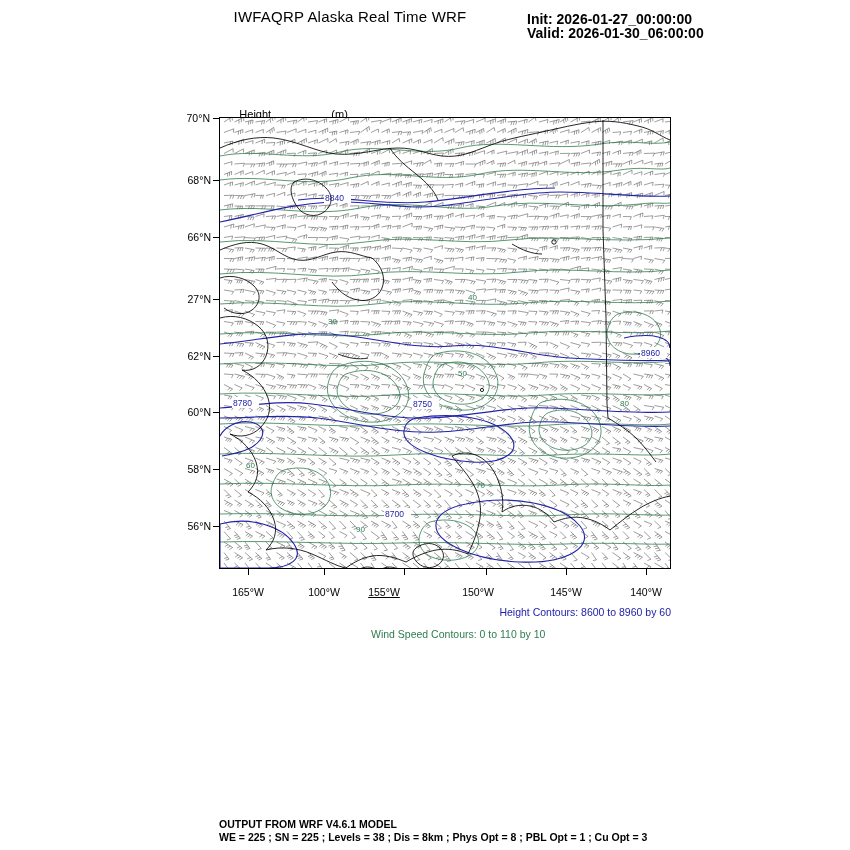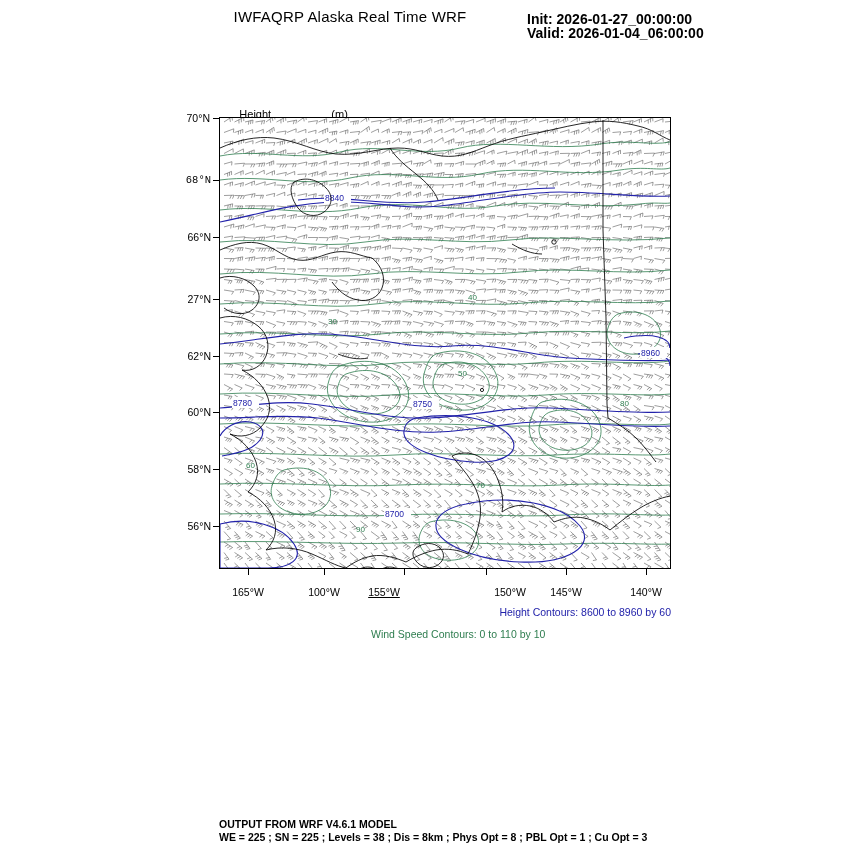--- a/index.html
+++ b/index.html
@@ -124,38 +124,38 @@
 </style>
 </head>
 <body>
 
 <div class="page">
 
   <div id="main-title">IWFAQRP Alaska Real Time WRF</div>
 
   <div id="init-valid">
     <div>Init: 2026-01-27_00:00:00</div>
-    <div>Valid: 2026-01-04_06:00:00</div>
+    <div>Valid: 2026-01-30_06:00:00</div>
   </div>
 
   <div id="field-legend">
     <div>
       <span class="lbl" style="width:74px">Height</span><span class="unit">(m)</span>
     </div>
     <div>
       <span class="lbl" style="width:74px">Wind Speed</span><span class="unit">(kts)</span>
     </div>
     <div>
       <span class="lbl" style="width:74px">Winds</span><span class="unit">(kts)</span>
     </div>
   </div>
 
   <div class="ytick" style="left:164px; top:112px;">70°N</div>
   <div class="ytickmark" style="left:213px; top:118px;"></div>
-  <div class="ytick" style="left:165px; top:174px;font-family:Liberation Mono, monospace;">68°N</div>
+  <div class="ytick" style="left:165px; top:174px;">68°N</div>
   <div class="ytickmark" style="left:213px; top:180px;"></div>
   <div class="ytick" style="left:165px; top:231px;">66°N</div>
   <div class="ytickmark" style="left:213px; top:237px;"></div>
   <div class="ytick" style="left:165px; top:293px;">27°N</div>
   <div class="ytickmark" style="left:213px; top:299px;"></div>
   <div class="ytick" style="left:165px; top:350px;">62°N</div>
   <div class="ytickmark" style="left:213px; top:356px;"></div>
   <div class="ytick" style="left:165px; top:406px;">60°N</div>
   <div class="ytickmark" style="left:213px; top:412px;"></div>
   <div class="ytick" style="left:165px; top:463px;">58°N</div>
@@ -163,21 +163,21 @@
   <div class="ytick" style="left:165px; top:520px;">56°N</div>
   <div class="ytickmark" style="left:213px; top:526px;"></div>
 
   <div class="xtickmark" style="left:248px; top:569px;"></div>
   <div class="xtick" style="left:218px; top:586px;">165°W</div>
   <div class="xtickmark" style="left:324px; top:569px;"></div>
   <div class="xtick" style="left:294px; top:586px;">100°W</div>
   <div class="xtickmark" style="left:404px; top:569px;"></div>
   <div class="xtick" style="left:354px; top:586px;text-decoration:underline;">155°W</div>
   <div class="xtickmark" style="left:486px; top:569px;"></div>
-  <div class="xtick" style="left:480px; top:586px;">150°W</div>
+  <div class="xtick" style="left:448px; top:586px;">150°W</div>
   <div class="xtickmark" style="left:566px; top:569px;"></div>
   <div class="xtick" style="left:536px; top:586px;">145°W</div>
   <div class="xtickmark" style="left:646px; top:569px;"></div>
   <div class="xtick" style="left:616px; top:586px;">140°W</div>
 
   <div id="plot-frame">
     <svg width="450" height="450" viewBox="0 0 450 450">
 
       <g stroke="#333333" stroke-width="0.55" fill="none">
 

